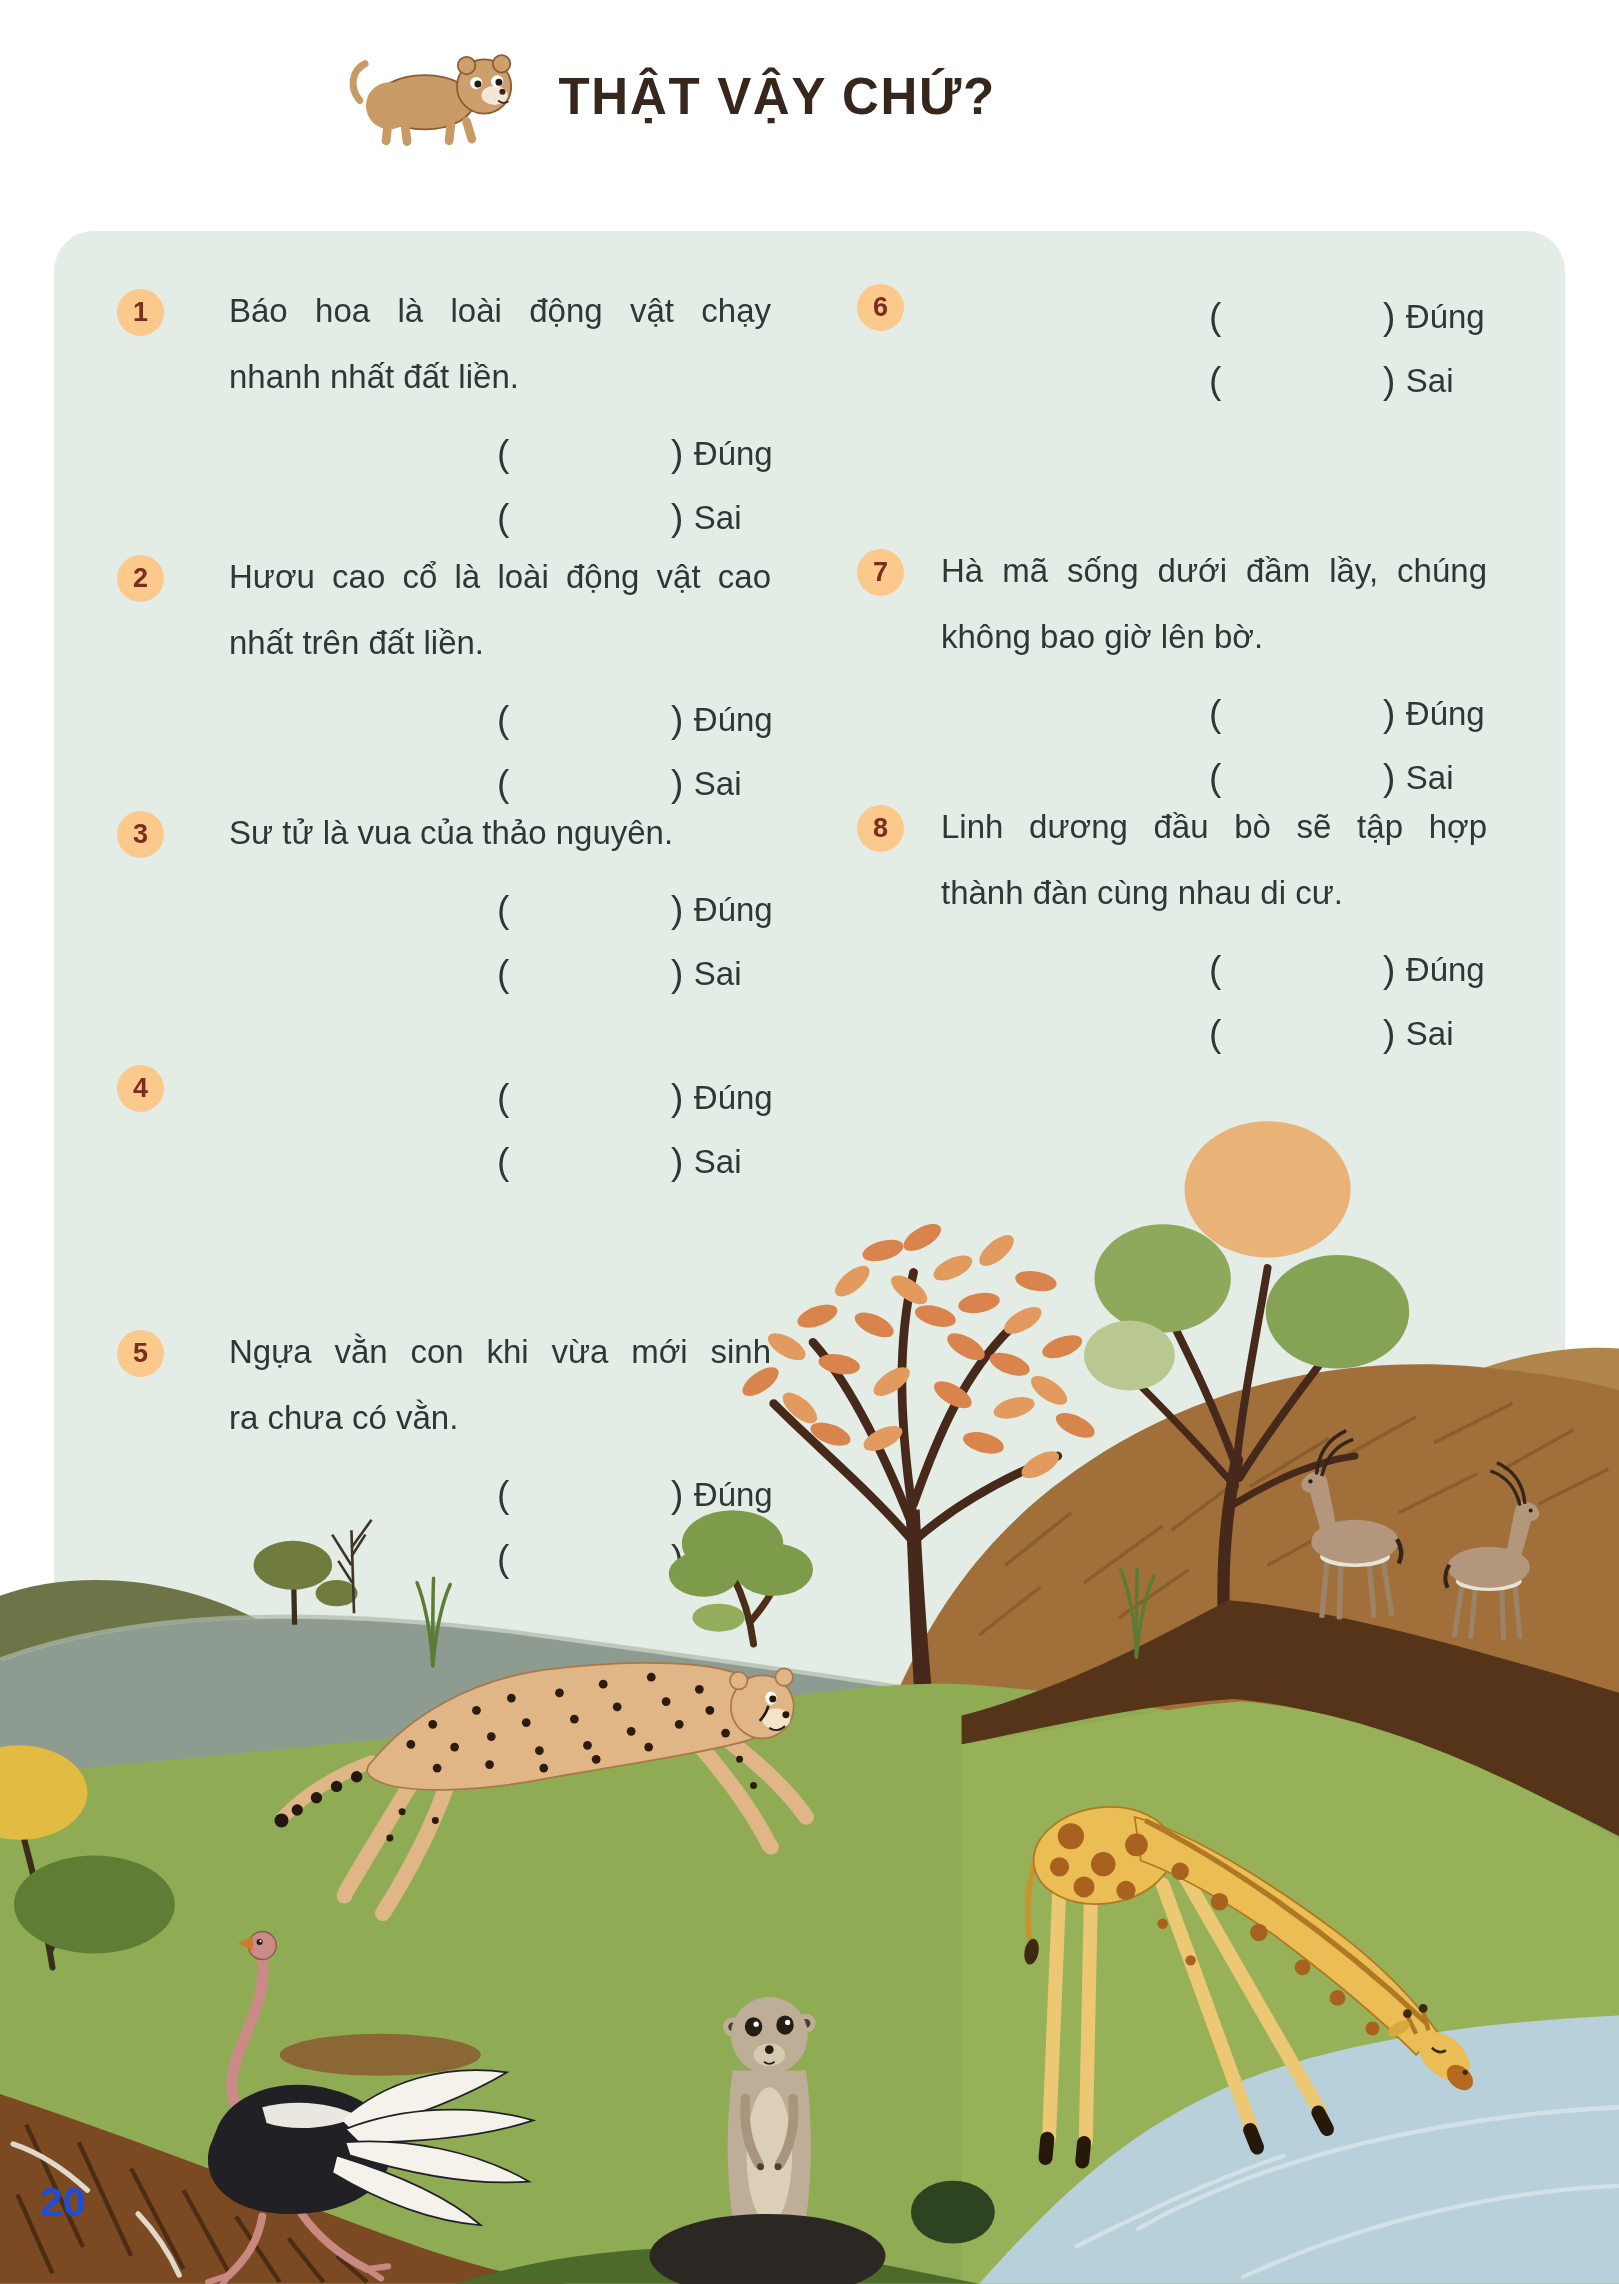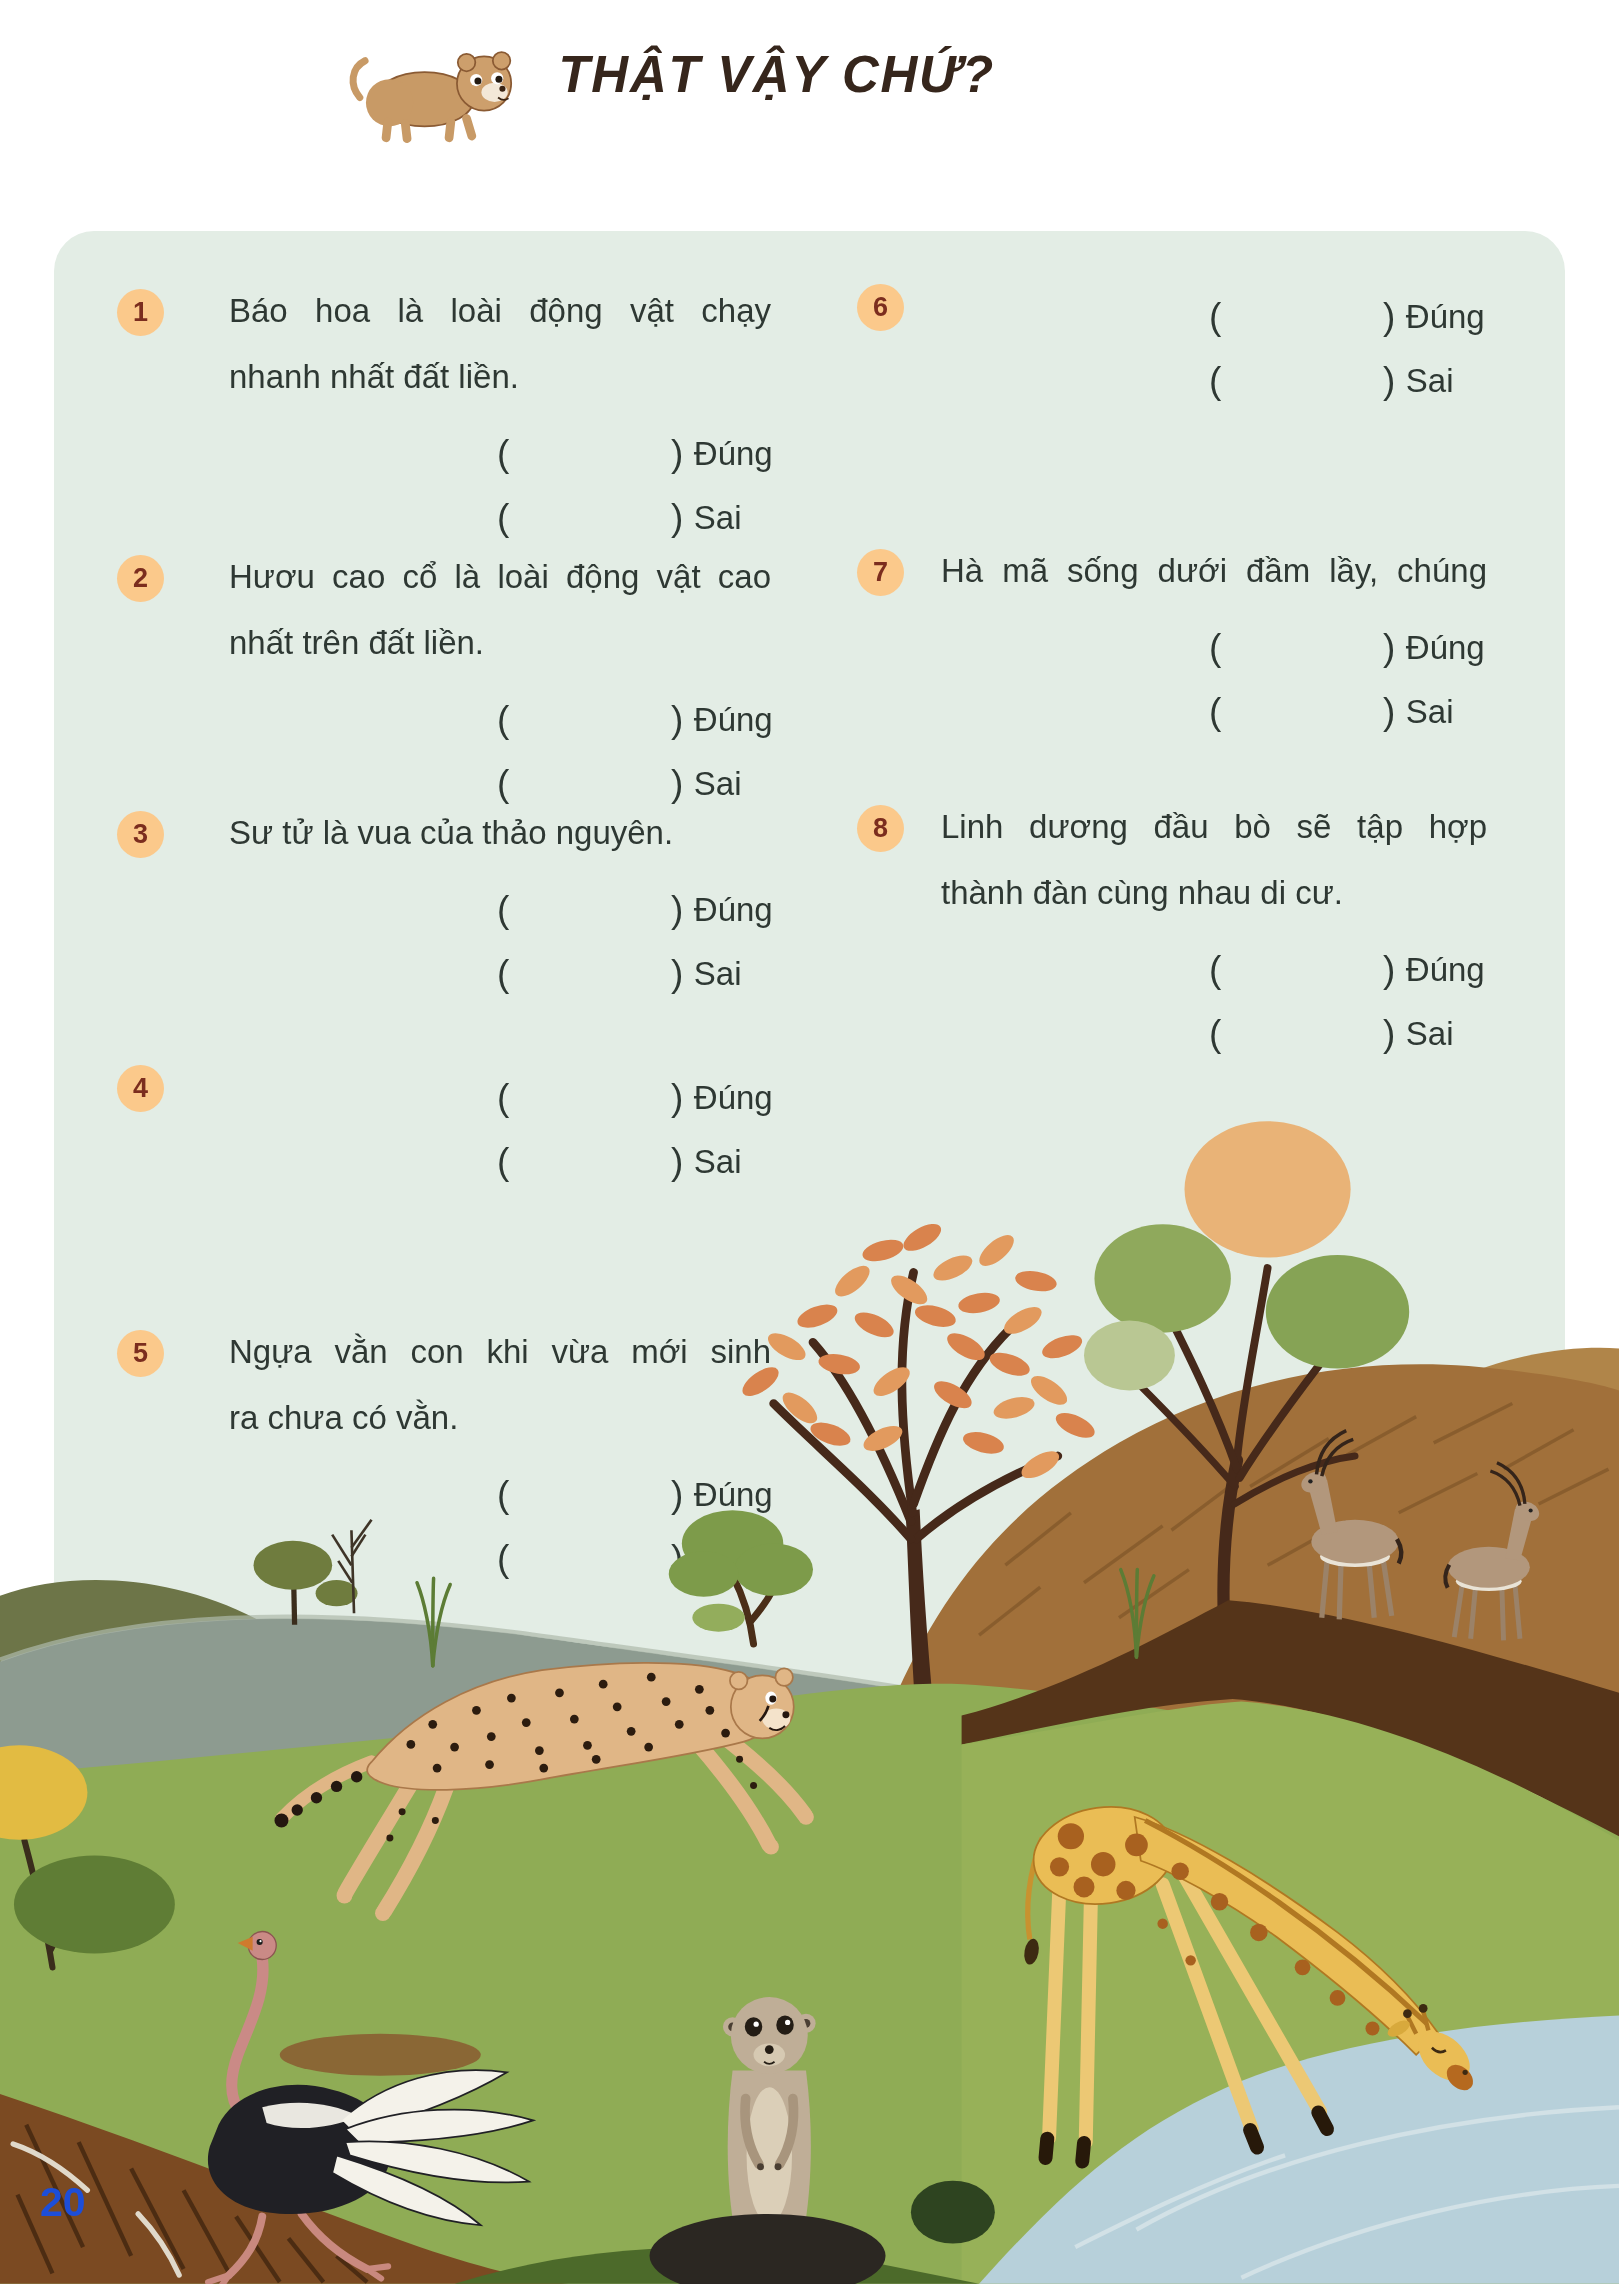--- a/index.html
+++ b/index.html
@@ -1,19 +1,19 @@
 <!DOCTYPE html>
 <html style="font-size:14px"><head>
 <meta charset="utf-8">
 <style>
   html,body{margin:0;padding:0;background:#ffffff;}
   body{width:1619px;height:2284px;position:relative;overflow:hidden;
        font-family:"Liberation Sans","DejaVu Sans",sans-serif;}
   
-  .header{position:absolute;left:344px;top:45px;height:103px;display:flex;align-items:flex-start;gap:17.5px;z-index:5;font-style:italic;}
+  .header{position:absolute;left:344px;top:45px;height:103px;display:flex;align-items:center;gap:17.5px;z-index:5;}
   .title{font-size:51px;font-weight:800;letter-spacing:1.7px;color:#36261c;white-space:nowrap;}
   
   .card{position:absolute;left:54px;top:231px;width:1511px;height:1605px;background:#e3ede5;border-radius:40px;z-index:1;}
   
   .q{position:absolute;z-index:2;}
   .q.col-l{left:117px;width:647px;}
   .q.col-r{left:857px;width:654px;}
   .badge{position:absolute;left:0;top:10.5px;width:47px;height:47px;border-radius:50%;background:#fbc98b;
          display:flex;align-items:center;justify-content:center;
          font-size:27px;font-weight:bold;color:#7b2d1e;}
@@ -207,20 +207,21 @@
     </div>
   </div>
 </section>
 
 <section class="q col-r" style="top:538px">
   <div class="badge">
       <span>7</span>
     </div>
   <div class="qbody">
     <div class="qline stretch">Hà mã sống dưới đầm lầy, chúng</div>
+    <div class="qline">không bao giờ lên bờ.</div>
     <div class="opts">
       <div class="optrow">
         <span class="po">(</span>
         <span class="ans">
             <span>)</span>
             <span class="lbl">Đúng</span>
           </span>
       </div>
       <div class="optrow">
         <span class="po">(</span>

